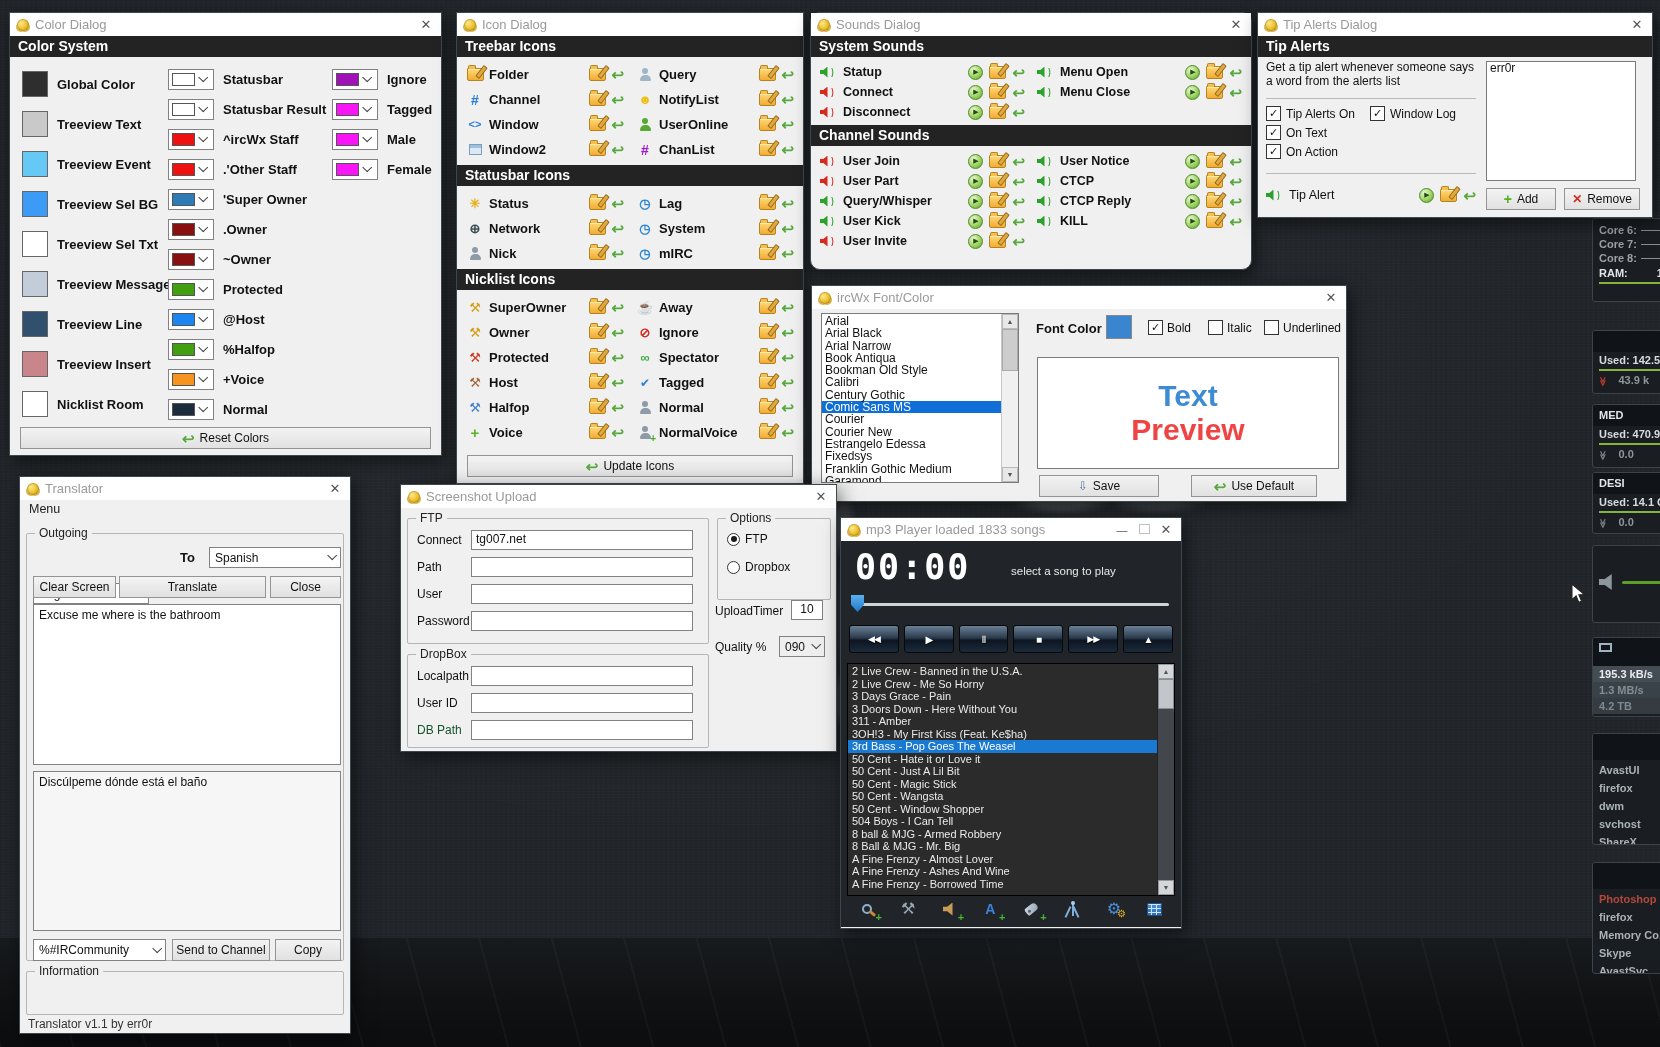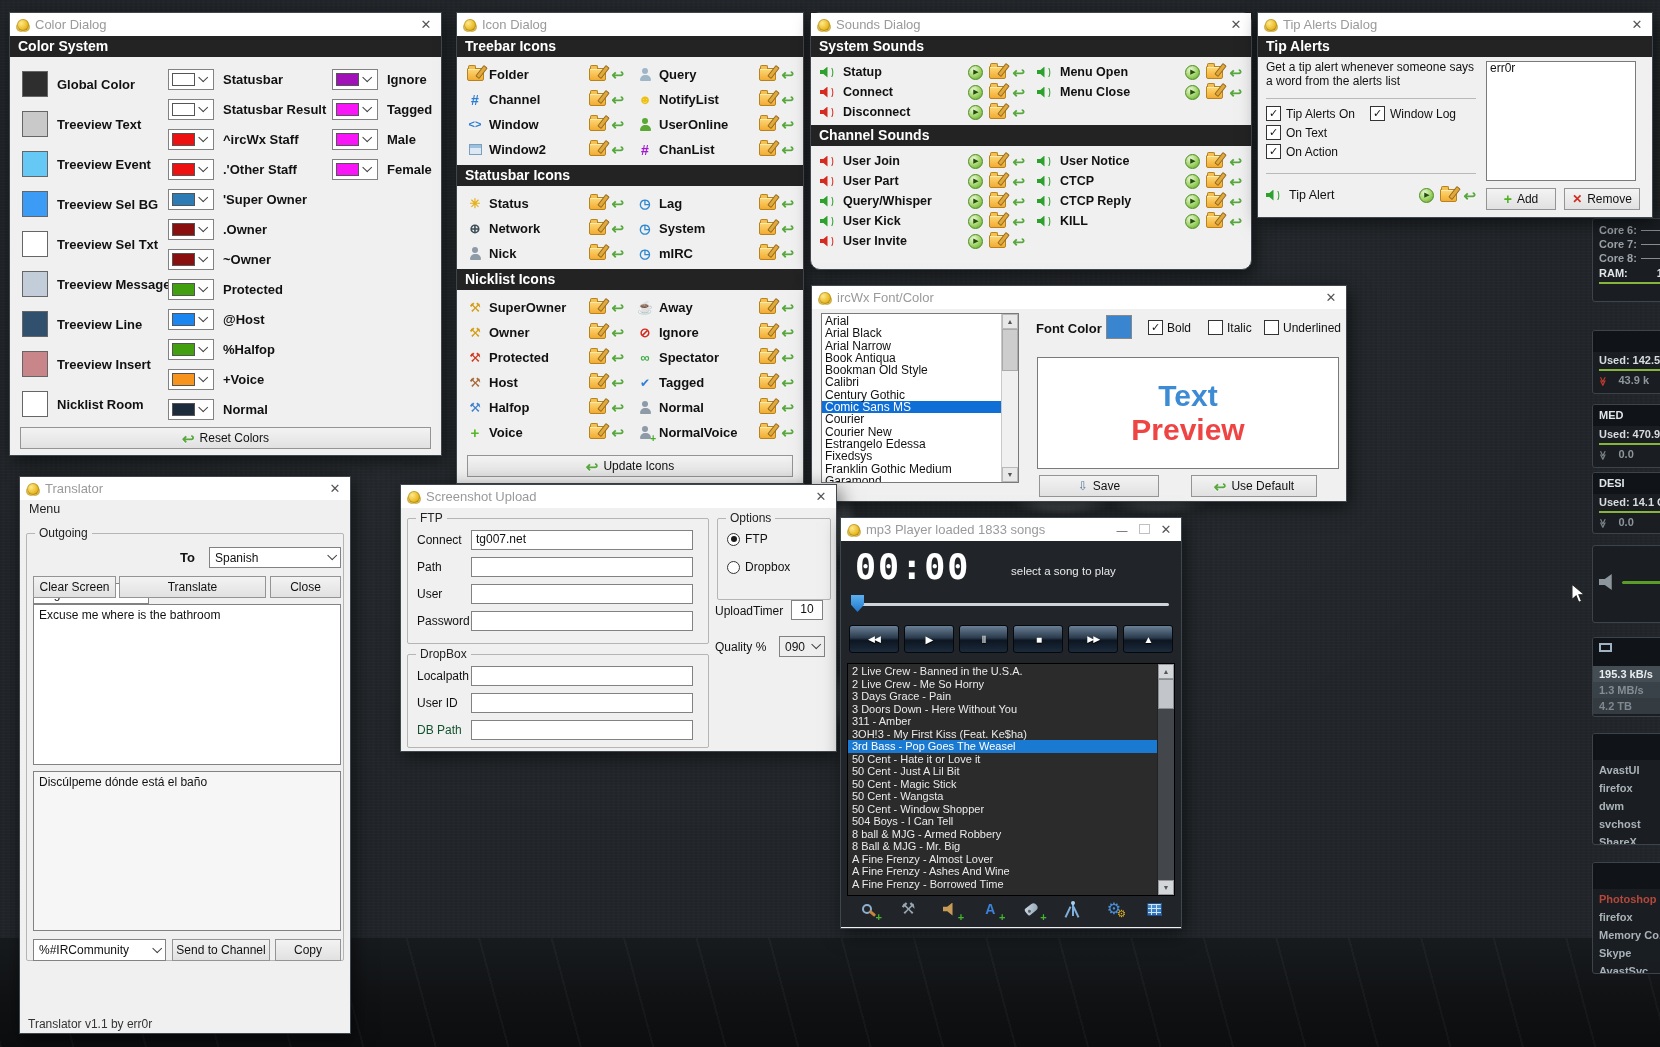--- a/index.html
+++ b/index.html
@@ -865,20 +865,23 @@
       <div class="combo" style="position:absolute;left:13px;top:420px;width:133px;height:22px;">
         <span>%#IRCommunity</span>
           <span class="chev"></span>
       </div>
       <div class="btn" style="position:absolute;left:152px;top:420px;width:98px;">
           <span>Send to Channel</span>
         </div>
       <div class="btn" style="position:absolute;left:255px;top:420px;width:66px;">
           <span>Copy</span>
         </div>
+      <div class="grp" style="left:6px;top:452px;right:6px;height:42px;">
+        <span class="grplbl">Information</span>
+      </div>
       <div style="position:absolute;left:8px;top:498px;font-size:12px;color:#333;">Translator v1.1 by err0r</div>
     </div>
   </div>
 
   <div class="dlg" id="shot-dlg" style="left:380px;top:484px;width:435px;height:266px;margin-left:20px;">
     <div class="tb">
       <span class="appico"></span>
       <span class="ttl">Screenshot Upload</span>
       <span class="tbbtn">✕</span>
     </div>

